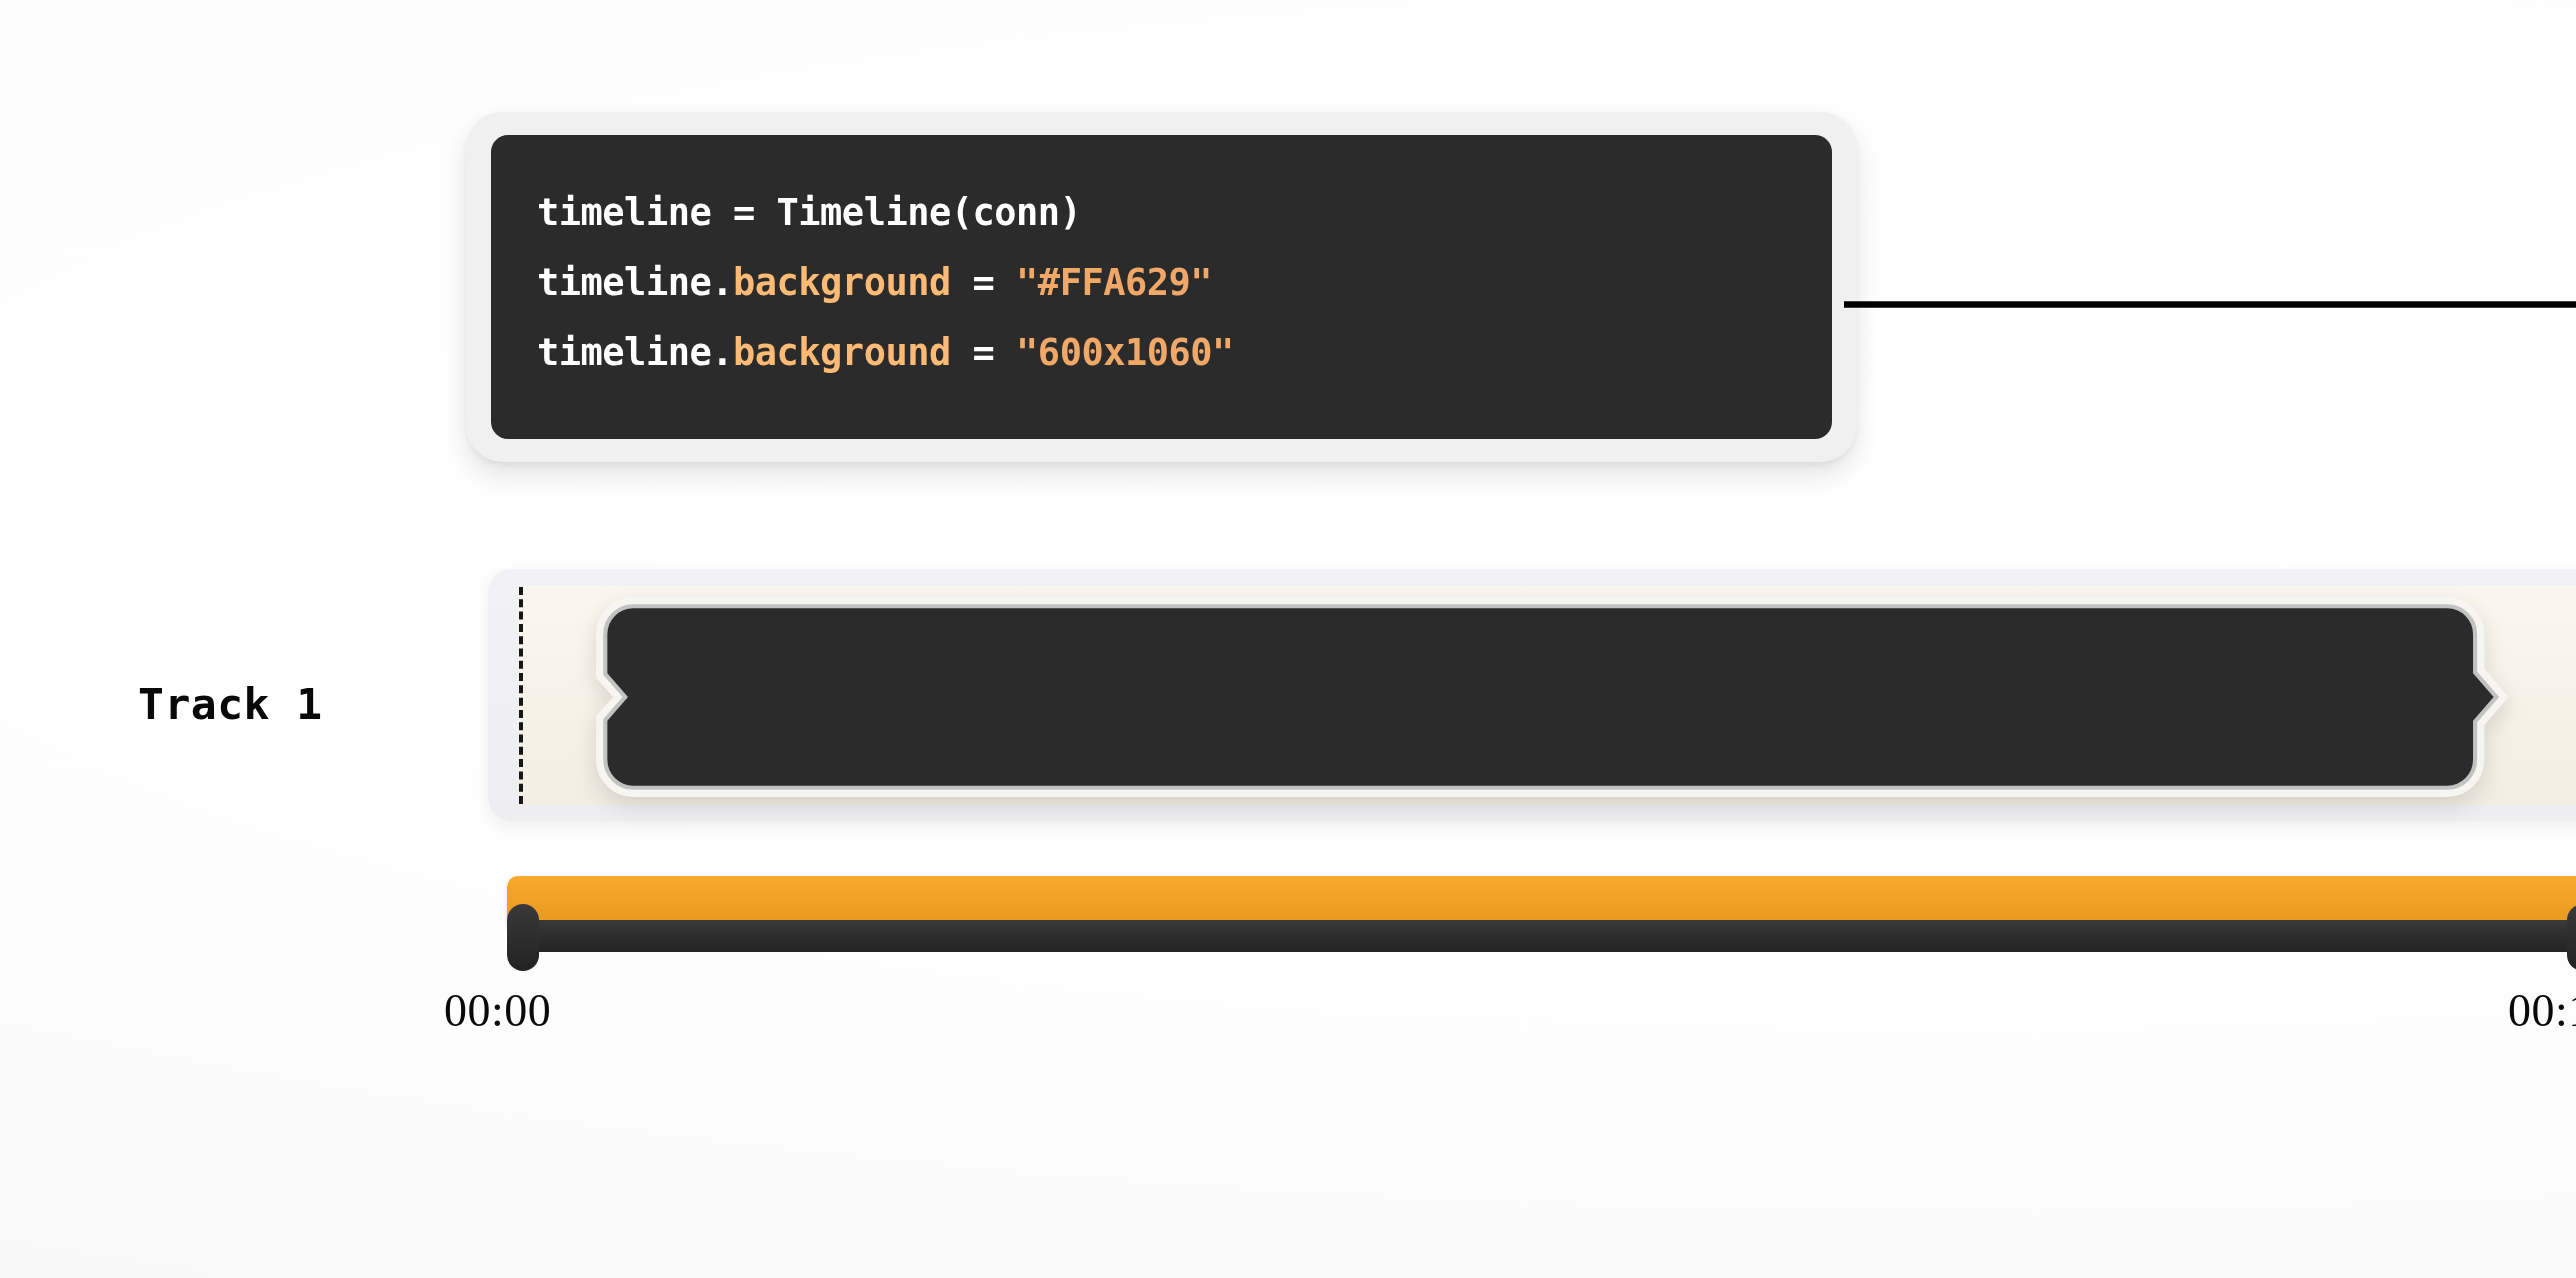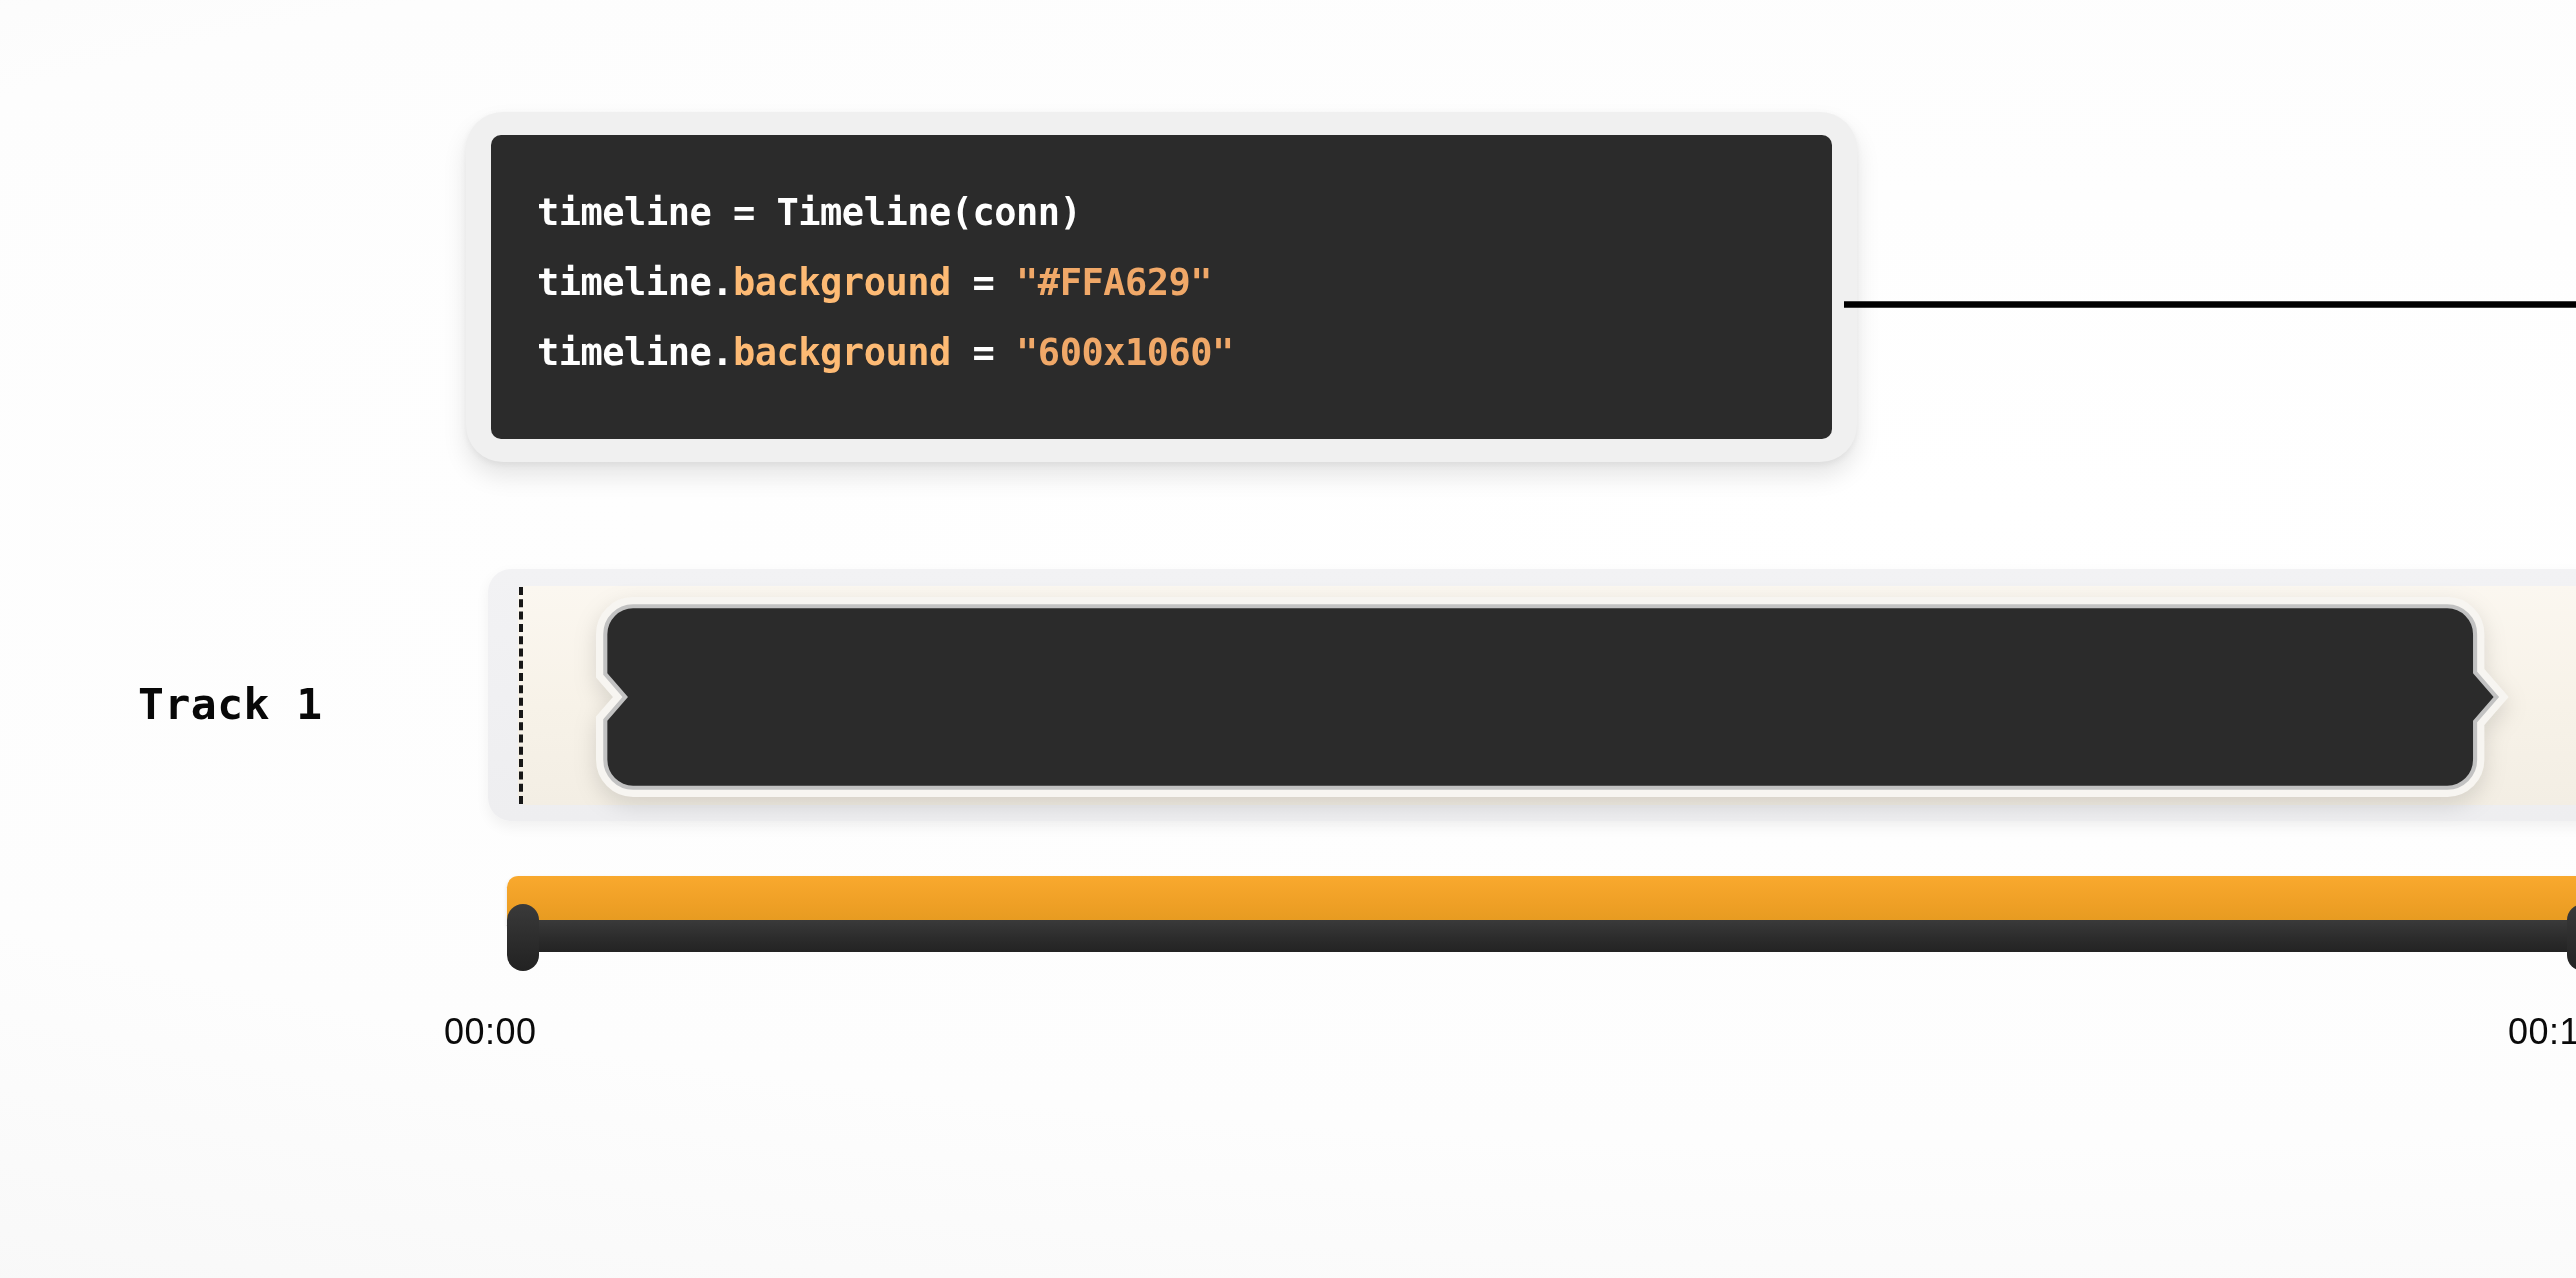--- a/index.html
+++ b/index.html
@@ -32,21 +32,21 @@
     border-radius: 37px;
     box-shadow: 0 13.4px 24px rgba(0,0,0,0.10), 0 2.1px 6.2px rgba(0,0,0,0.05);
   }
   .code-inner {
     position: absolute;
     left: 25px;
     top: 23px;
     right: 25px;
     bottom: 23px;
     background: #2b2b2b;
-    border-radius: 10px;
+    border-radius: 17px;
     padding: 43px 0 0 46px;
   }
   .code-line {
     font-family: "DejaVu Sans Mono", "Liberation Mono", monospace;
     font-size: 37px;
     font-weight: bold;
     line-height: 70px;
     color: #ffffff;
     white-space: pre;
     letter-spacing: -0.5px;
@@ -160,23 +160,23 @@
     height: 67px;
     background: linear-gradient(180deg,#3a3a3a 0%, #2b2b2b 60%, #222 100%);
     border-radius: 16.5px;
   }
   .scrub-cap.left  { left: 0; }
   .scrub-cap.right { right: 0; }
 
   
   .time-label {
     position: absolute;
-    top: 1011px;
-    font-family: Liberation Sans, sans-serif;
-    font-size: 36px;
+    top: 984px;
+    font-family: Liberation Serif, serif;
+    font-size: 46px;
     font-weight: normal;
     color: #0a0a0a;
     letter-spacing: 0.5px;
   }
   .time-start { left: 444px; }
   .time-end   { left: 2508px; }
 </style>
 </head>
 <body>
 

